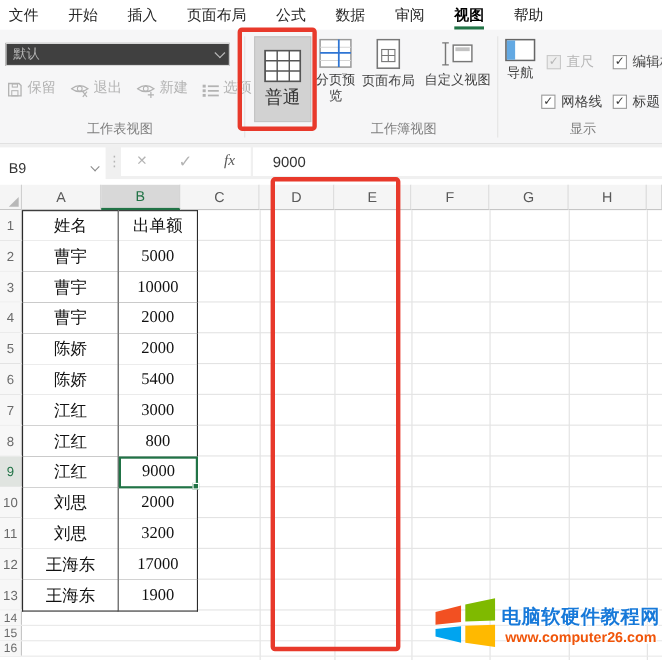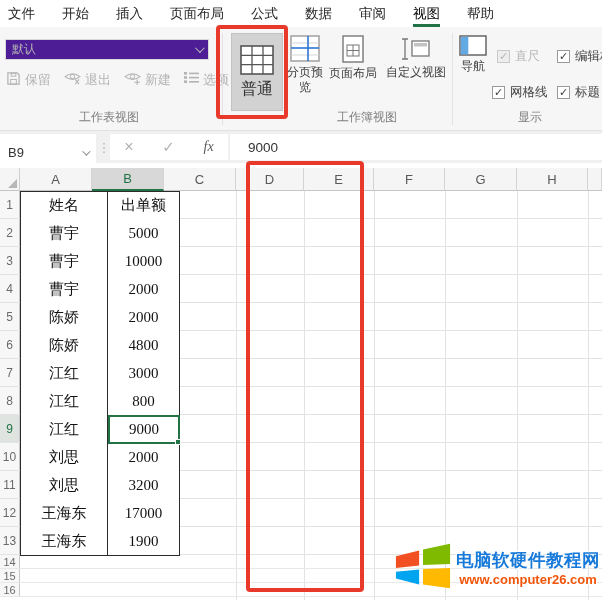--- a/index.html
+++ b/index.html
@@ -5,34 +5,34 @@
   * { margin:0; padding:0; box-sizing:border-box; }
   html,body { width:602px; height:600px; overflow:hidden; background:#fff;
               font-family:"Liberation Sans","DejaVu Sans",sans-serif; }
   .stage { position:relative; width:602px; height:600px; background:#fff; overflow:hidden; }
 
   
   .menubar { position:absolute; top:0; left:0; width:602px; height:27px; background:#fff;
              display:flex; align-items:center; padding-left:8px; gap:27px; }
   .mtab { position:relative; height:27px; display:flex; align-items:center;
           font-size:13.5px; color:#262626; white-space:nowrap; cursor:default; }
-  .mtab.active { color:#000; }
+  .mtab.active { color:#000;font-weight:bold; }
   .mtab.active::after { content:""; position:absolute; left:0; right:0; bottom:0;
                         height:3px; background:#217346; }
 
   
   .ribbon { position:absolute; top:27px; left:0; width:602px; height:104px;
             background:#f6f6f7; border-bottom:1px solid #e1e1e1; }
   .vw-dropdown { position:absolute; left:5px; top:12px; width:204px; height:21px;
-                 background:#4c1d95; border:1px solid #d8d8d8; display:flex; align-items:center;
+                 background:#404040; border:1px solid #d8d8d8; display:flex; align-items:center;
                  padding:0 6px; font-size:12px; color:#b4b4b4; }
   .vw-dropdown .chev { margin-left:auto; width:7px; height:7px; border-right:1.5px solid #b9b9b9;
                        border-bottom:1.5px solid #b9b9b9; transform:rotate(45deg) translateY(-2px); }
   .btnrow { position:absolute; left:6px; top:44px; display:flex; gap:13px; align-items:center; }
-  .rbtn { display:flex; align-items:flex-start; gap:4px; font-size:13px; color:#b3b3b3; white-space:nowrap; }
+  .rbtn { display:flex; align-items:flex-end; gap:4px; font-size:13px; color:#b3b3b3; white-space:nowrap; }
   .grouplabel { position:absolute; top:82px; font-size:12px; color:#7f7f7f; text-align:center; }
   .gl1 { left:0; width:218px; }
   .gl2 { left:284px; width:166px; }
   .gl3 { left:458px; width:144px; }
   .vsep { position:absolute; top:6px; height:92px; width:1px; background:#e3e3e3; }
 
   .normal-btn { position:absolute; left:231px; top:6px; width:52px; height:78px;
                 background:#d2d2d2; border:1px solid #c3c3c3; display:flex; flex-direction:column;
                 align-items:center; justify-content:center; gap:4px; }
   .normal-btn .lbl { font-size:16px; color:#333; }
@@ -309,21 +309,21 @@
         <div class="cell cb">2000</div>
       </div>
       <div class="srow">
         <div class="rh">5</div>
         <div class="cell ca">陈娇</div>
         <div class="cell cb">2000</div>
       </div>
       <div class="srow">
         <div class="rh">6</div>
         <div class="cell ca">陈娇</div>
-        <div class="cell cb">4800</div>
+        <div class="cell cb">5400</div>
       </div>
       <div class="srow">
         <div class="rh">7</div>
         <div class="cell ca">江红</div>
         <div class="cell cb">3000</div>
       </div>
       <div class="srow">
         <div class="rh">8</div>
         <div class="cell ca">江红</div>
         <div class="cell cb">800</div>

